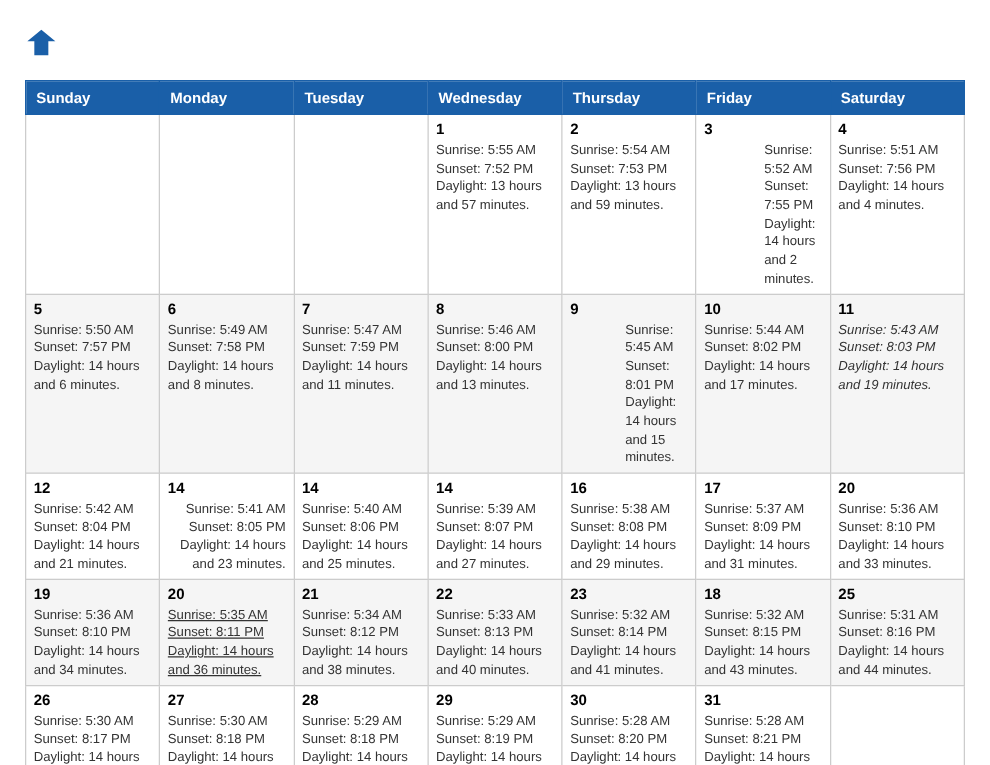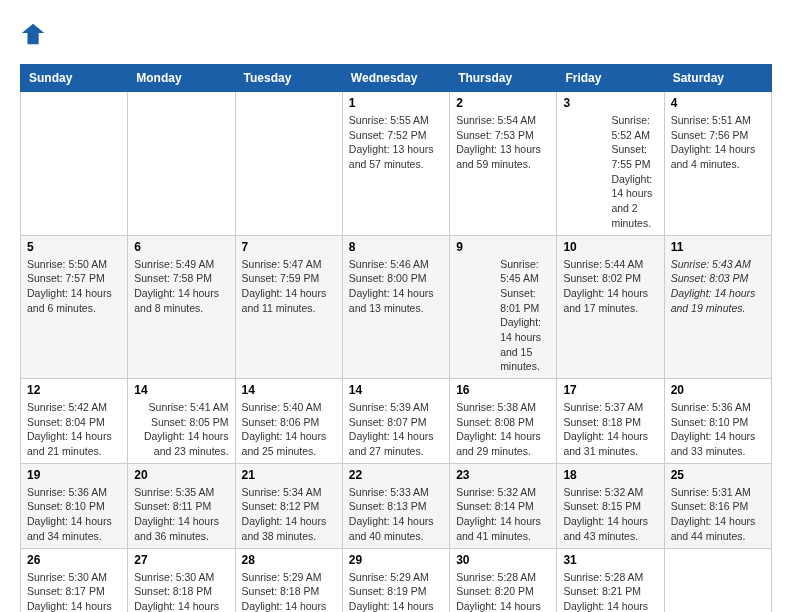--- a/index.html
+++ b/index.html
@@ -234,21 +234,21 @@
         <td>
           <span class="day-num">16</span>
           <div class="day-info" style="white-space: pre-line;">Sunrise: 5:38 AM
 Sunset: 8:08 PM
 Daylight: 14 hours
 and 29 minutes.</div>
         </td>
         <td>
           <span class="day-num">17</span>
           <div class="day-info" style="white-space: pre-line;">Sunrise: 5:37 AM
-Sunset: 8:18 PM
+Sunset: 8:09 PM
 Daylight: 14 hours
 and 31 minutes.</div>
         </td>
         <td>
           <span class="day-num">20</span>
           <div class="day-info" style="white-space: pre-line;">Sunrise: 5:36 AM
 Sunset: 8:10 PM
 Daylight: 14 hours
 and 33 minutes.</div>
         </td>
@@ -256,21 +256,21 @@
       <tr>
         <td>
           <span class="day-num">19</span>
           <div class="day-info" style="white-space: pre-line;">Sunrise: 5:36 AM
 Sunset: 8:10 PM
 Daylight: 14 hours
 and 34 minutes.</div>
         </td>
         <td>
           <span class="day-num">20</span>
-          <div class="day-info" style="white-space: pre-line;">Sunrise: 5:35 AM
+          <div class="day-info" style="white-space: pre-line; text-decoration: underline;">Sunrise: 5:35 AM
 Sunset: 8:11 PM
 Daylight: 14 hours
 and 36 minutes.</div>
         </td>
         <td>
           <span class="day-num">21</span>
           <div class="day-info" style="white-space: pre-line;">Sunrise: 5:34 AM
 Sunset: 8:12 PM
 Daylight: 14 hours
 and 38 minutes.</div>

